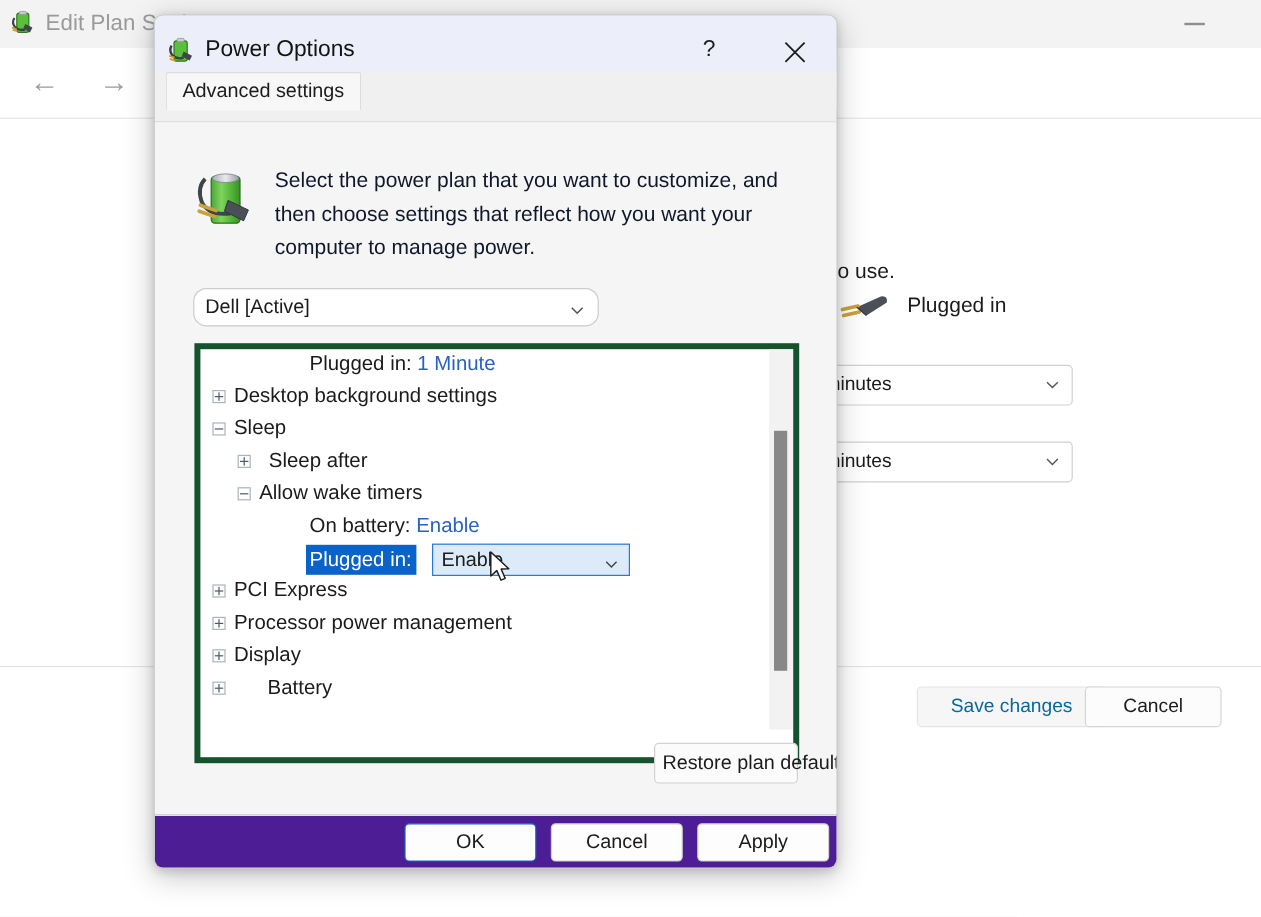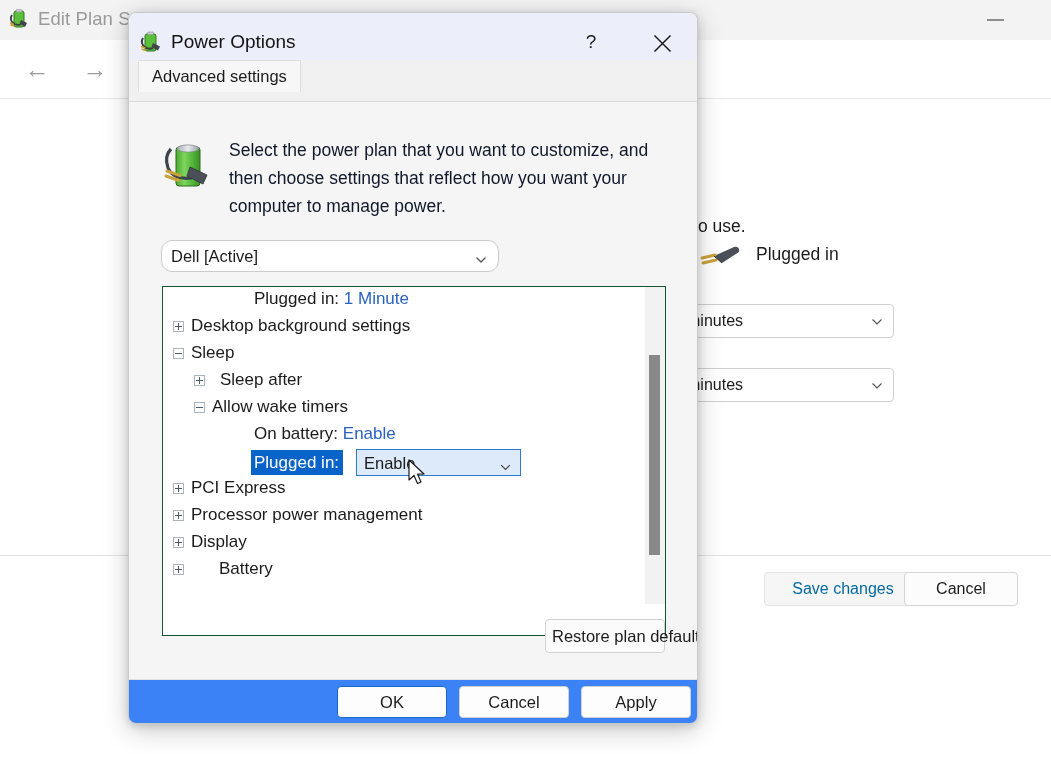--- a/index.html
+++ b/index.html
@@ -288,21 +288,21 @@
     width: 12px; height: 10px;
   }
 
   
   #dlg-tree {
     position: absolute;
     left: 33px; top: 184px;
     width: 504px;
     height: 350px;
     background: #ffffff;
-    border: 1px solid #14532d;
+    border: 5px solid #14532d;
     box-sizing: border-box;
     overflow: hidden;
     text-decoration: underline;
   }
   #tree-items {
     position: absolute;
     left: 0; top: 0;
     width: 482px;
     height: 100%;
   }
@@ -406,21 +406,21 @@
     box-sizing: border-box;
     padding: 0 6px;
     width: 120px;
   }
 
   #dlg-footer {
     position: absolute;
     left: 0; top: 666px;
     width: 568px;
     height: 44px;
-    background: #3b82f6;
+    background: #4c1d95;
     border-top: 1px solid #e2e2e2;
     padding-left: 28px;
   }
   .dlg-fbtn {
     position: absolute;
     top: 6px;
     height: 32px;
     border: 1px solid #cfcfcf;
     border-radius: 4px;
     background: #fdfdfd;

